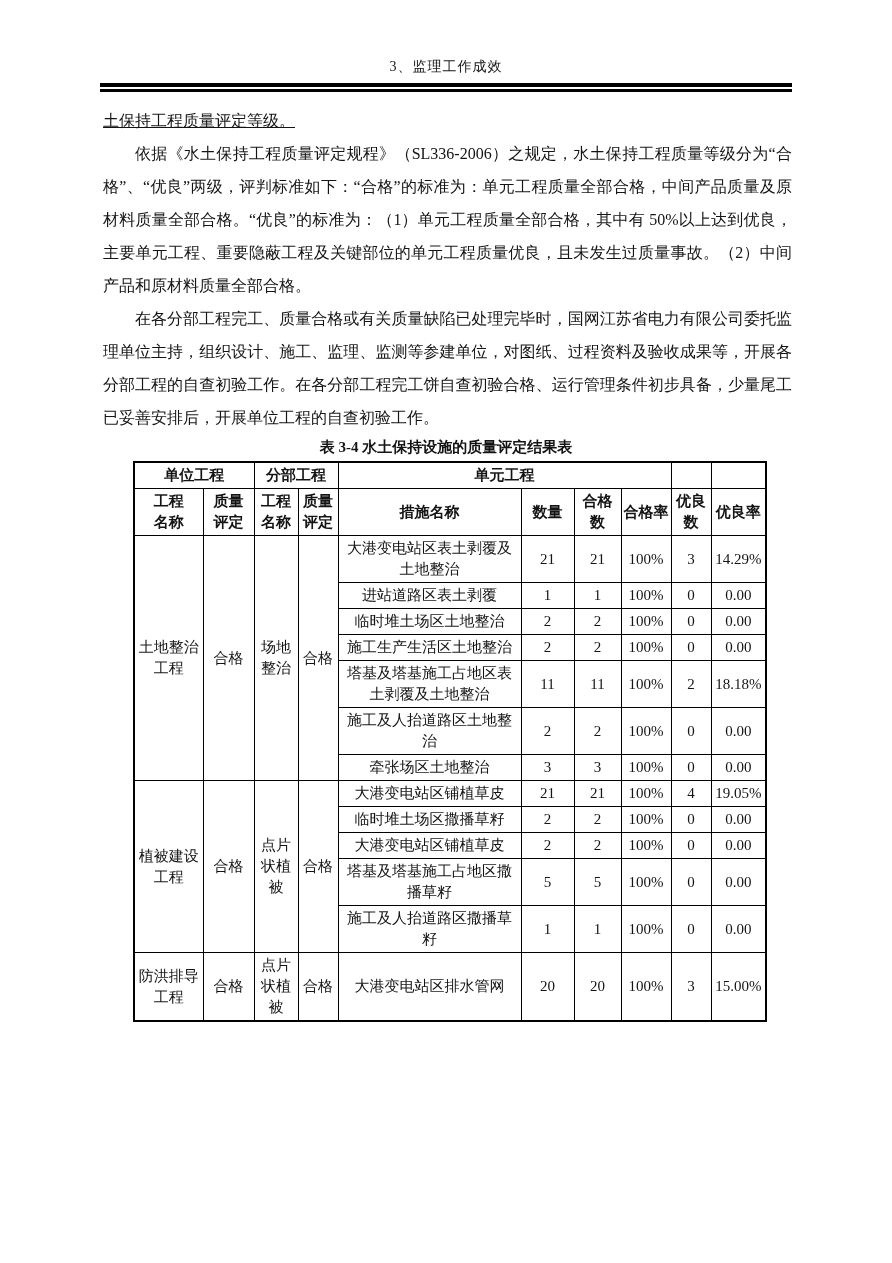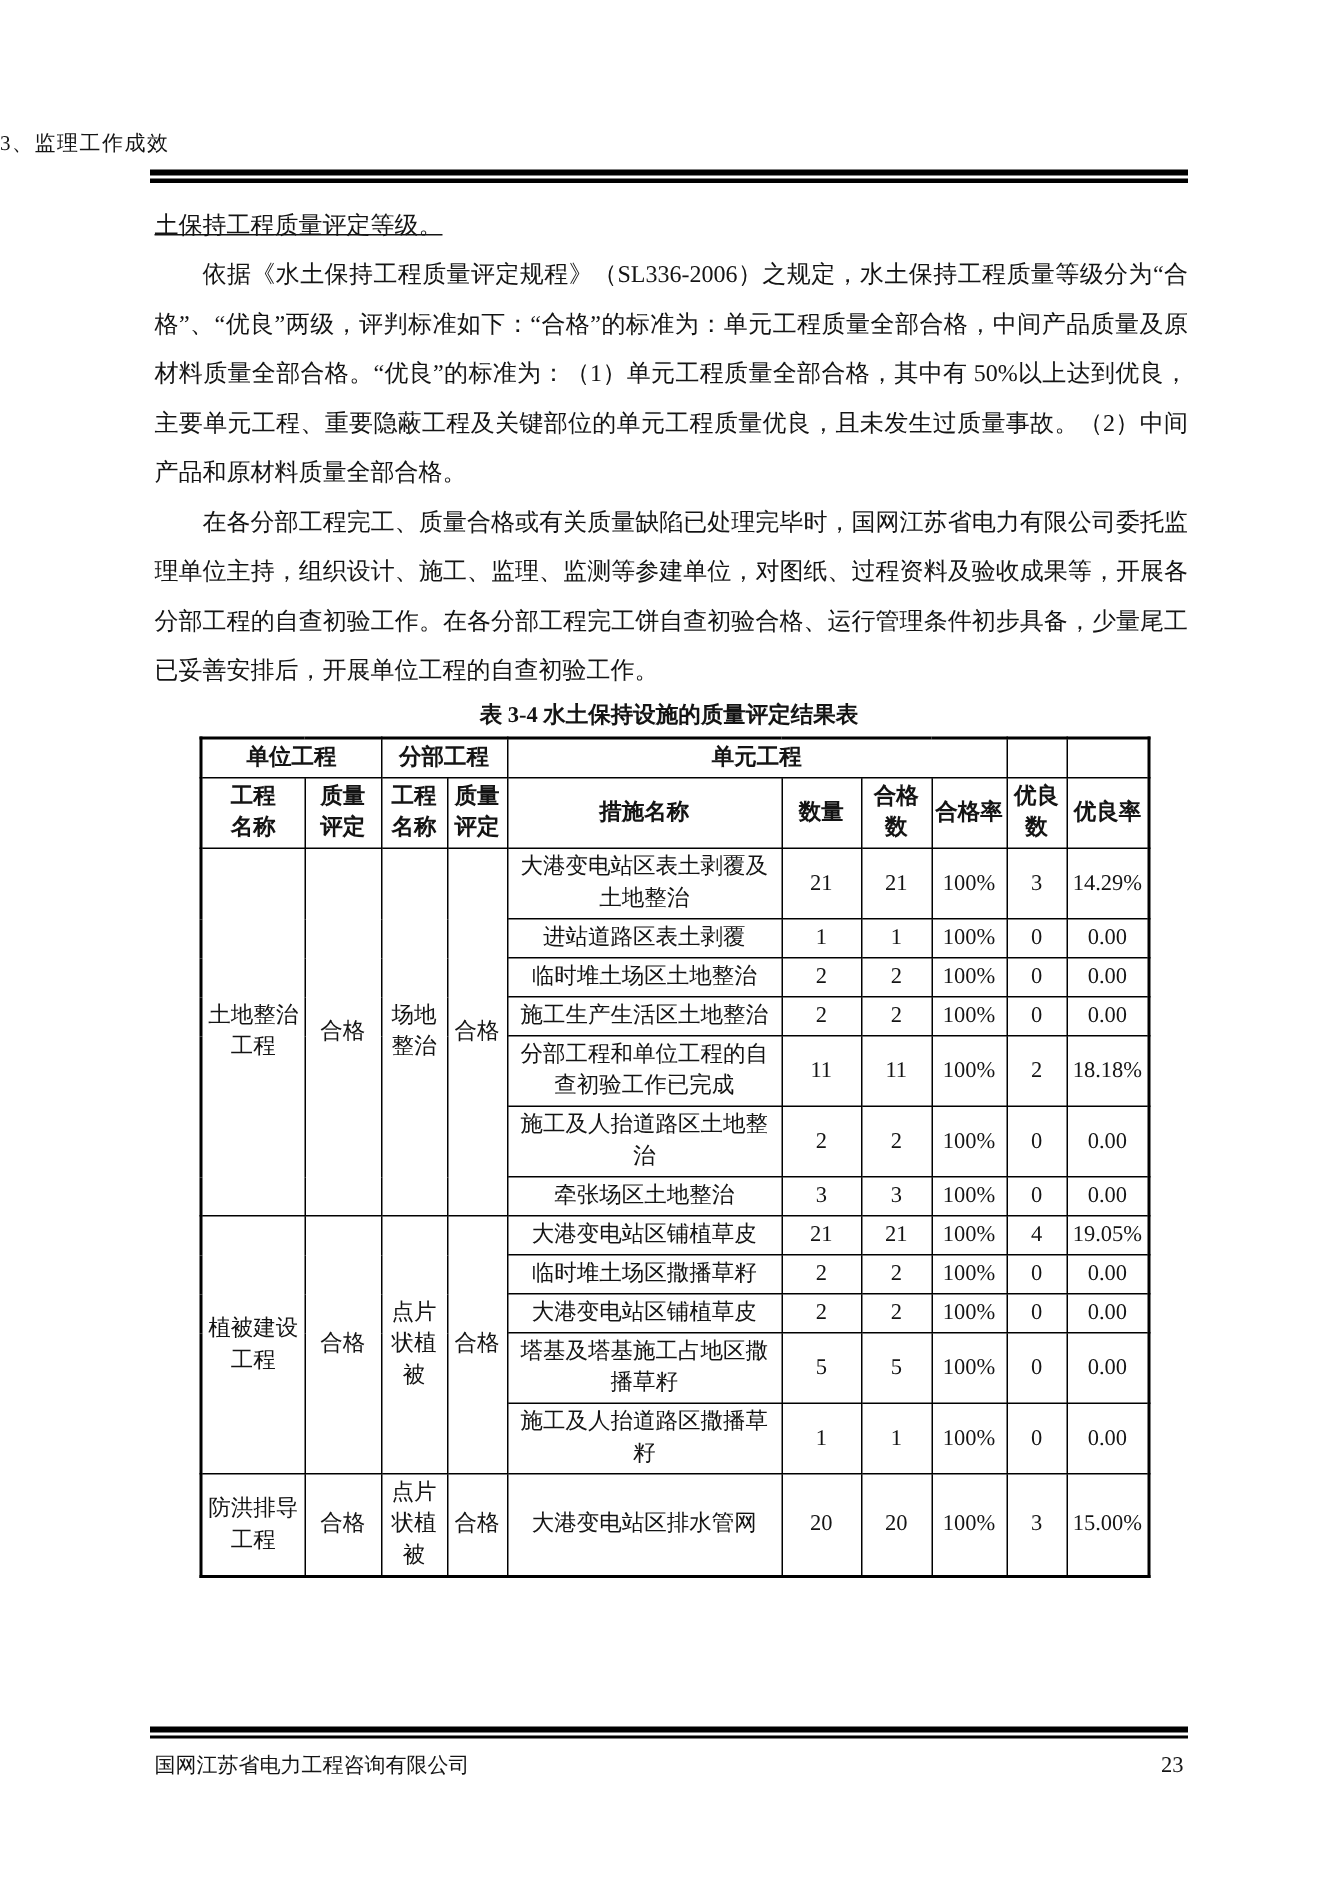--- a/index.html
+++ b/index.html
@@ -2,21 +2,21 @@
 <html><head>
 <meta charset="utf-8">
 <style>
   html,body{margin:0;padding:0;background:#e8e8e8;}
   .page{
     width:892px;height:1263px;position:relative;background:#ffffff;
     font-family:"Liberation Serif","DejaVu Serif",serif;color:#141414;
     overflow:hidden;box-sizing:border-box;
   }
   .chapter-header{
-    padding-top:88px;font-size:14px;line-height:18px;
+    padding-top:58px;text-align:center;font-size:14px;line-height:18px;
     letter-spacing:1px;
   }
   .double-rule{
     margin:7px 100px 0 100px;height:2px;
     border-top:4px solid #000;border-bottom:3px solid #000;
   }
   .body-text{margin:12px 100px 0 103px;text-align:justify;}
   .body-text p.para{
     margin:0;font-size:16px;line-height:33px;text-indent:2em;
   }
@@ -130,21 +130,21 @@
         </tr>
         <tr>
           <td>施工生产生活区土地整治</td>
           <td>2</td>
           <td>2</td>
           <td>100%</td>
           <td>0</td>
           <td>0.00</td>
         </tr>
         <tr>
-          <td>分部工程和单位工程的自查初验工作已完成</td>
+          <td>塔基及塔基施工占地区表土剥覆及土地整治</td>
           <td>11</td>
           <td>11</td>
           <td>100%</td>
           <td>2</td>
           <td>18.18%</td>
         </tr>
         <tr>
           <td>施工及人抬道路区土地整治</td>
           <td>2</td>
           <td>2</td>
@@ -212,21 +212,14 @@
           <td>大港变电站区排水管网</td>
           <td>20</td>
           <td>20</td>
           <td>100%</td>
           <td>3</td>
           <td>15.00%</td>
         </tr>
       </tbody>
   </table>
 
-  <div class="footer">
-    <div class="footer-rule"></div>
-    <div class="footer-row">
-      <span class="footer-company">国网江苏省电力工程咨询有限公司</span>
-      <span class="footer-page">23</span>
-    </div>
-  </div>
 
 </div>
 
 </body></html>

